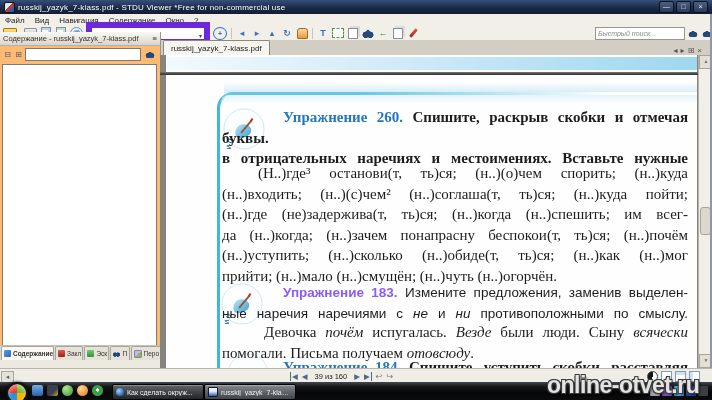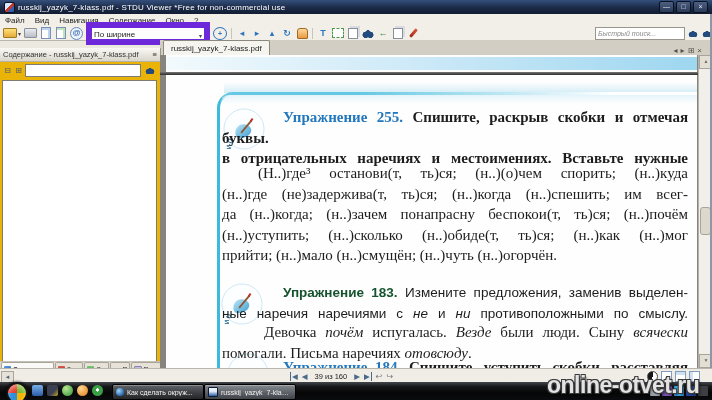--- a/index.html
+++ b/index.html
@@ -51,21 +51,21 @@
   .tb-right{margin-left:auto;display:flex;align-items:center;gap:2px;margin-right:2px;}
   .qsearch{width:84px;height:11px;border:1px solid #9a968c;font-size:7px;padding:0 2px;color:#333;}
   .qsearch::placeholder{color:#8a8a8a;font-style:italic;}
   
   .tabrow{position:absolute;left:160px;top:40px;width:552px;height:15px;background:#d2cec4;
     border-bottom:1px solid #9a968c;display:flex;align-items:flex-end;}
   .doctab{margin-left:3px;height:14px;background:#f6f4ef;border:1px solid #8c887e;border-bottom:none;
     border-radius:2px 2px 0 0;font-size:8px;color:#222;padding:0 7px;display:flex;align-items:center;}
   .tabctrl{margin-left:auto;display:flex;gap:3px;margin-right:10px;align-items:center;font-size:8px;color:#55514a;}
   
-  .sidebar{position:absolute;left:0;top:48px;width:160px;height:328px;background:#eab308;border-right:1px solid #9a968c;}
+  .sidebar{position:absolute;left:0;top:32px;width:160px;height:328px;background:#fdba74;border-right:1px solid #9a968c;}
   .sb-head{height:13px;background:linear-gradient(#fbf9f5,#d9d5ca);border-bottom:1px solid #b5b1a6;
     font-size:7.5px;color:#333;display:flex;align-items:center;padding:0 3px;}
   .sb-head span:first-child{flex:1;white-space:nowrap;overflow:hidden;}
   .sb-tools{height:17px;display:flex;align-items:center;gap:2px;padding:0 3px;}
   .sbtn{width:12px;height:12px;display:flex;align-items:center;justify-content:center;
     font-size:8px;color:#4a5a75;border:1px solid transparent;}
   .sb-search{flex:1;height:11px;border:1px solid #7f7b71;font-size:8px;padding:0 2px;background:#fff;}
   .sb-tree{position:absolute;left:2px;top:32px;width:153px;height:281px;background:#fff;
     border:1px solid #7f7b71;}
   .sb-tabs{position:absolute;left:0;bottom:0;width:160px;height:14px;display:flex;align-items:flex-end;
@@ -100,21 +100,21 @@
   .badge text{font-family:"Liberation Sans",sans-serif;font-size:6.5px;font-weight:bold;
     fill:#17648c;letter-spacing:2.3px;}
   .tx{position:absolute;left:56px;width:466px;color:#1d1d1d;}
   .serif{font-family:"Liberation Serif","DejaVu Serif",serif;font-size:15px;}
   .sans{font-family:"Liberation Sans","DejaVu Sans",sans-serif;font-size:13.5px;}
   .ln{height:20.5px;line-height:20.5px;text-align:justify;text-align-last:justify;overflow:hidden;}
   .ln.end{text-align-last:left;}
   .ind61{padding-left:61px;} .ind36{padding-left:36px;} .ind42{padding-left:42px;}
   .h182{top:32px;font-weight:bold;} .b182{top:88px;} .h183{top:208px;} .b183{top:247px;} .h184{top:282px;font-weight:bold;}
   .exnum{color:#2277bd;font-weight:bold;}
-  .exnum2{color:#14532d;font-weight:bold;}
+  .exnum2{color:#8b5cf6;font-weight:bold;}
   .it{font-style:italic;margin-top:45px;}
   
   .vscroll{position:absolute;left:698px;top:55px;width:12px;height:313px;background:#f1efe9;border-left:1px solid #b5b1a6;}
   .varrow{position:absolute;left:0;width:12px;height:12px;background:#e3dfd5;border:1px solid #a8a49a;
     font-size:5px;color:#6b6b6b;text-align:center;line-height:11px;}
   .varrow.up{top:0;} .varrow.dn{bottom:0;}
   .vthumb{position:absolute;left:1px;top:152px;width:9px;height:26px;background:#dcd8ce;
     border:1px solid #a8a49a;border-radius:3px;}
   .rframe{position:absolute;left:710px;top:14px;width:2px;height:368px;background:#8f96a6;}
   
@@ -345,41 +345,42 @@
         <line x1="29" y1="14" x2="31" y2="11" stroke="#c03028" stroke-width="2"></line>
       </svg>
       <svg class="badge b3" viewBox="0 0 44 44">
         <circle cx="22" cy="22" r="21" fill="#fdfeff" stroke="#cde6f2"></circle>
         <path id="bp3" d="M 7 32 A 18 18 0 1 0 37 32" fill="none"></path>
         <text><textPath href="#bp3">ПИСЬМЕННО</textPath></text>
         <path d="M14 30 C 10 22 18 14 26 18 C 32 21 30 28 24 30 C 20 32 16 32 14 30 Z" fill="url(#badgeGrad)"></path>
       </svg>
 
       <div class="tx serif h182">
-        <div class="ln ind61"><span class="exnum">Упражнение 255.</span> <span>Спишите, раскрыв скобки и отмечая ударение</span></div>
+        <div class="ln ind61"><span class="exnum">Упражнение 260.</span> <span>Спишите, раскрыв скобки и отмечая ударение</span></div>
         <div class="ln end">буквы.</div>
         <div class="ln">в отрицательных наречиях и местоимениях. Вставьте нужные</div>
       </div>
 
       <div class="tx serif b182">
         <div class="ln ind36">(Н..)где³ останови(т, ть)ся; (н..)(о)чем спорить; (н..)куда</div>
+        <div class="ln">(н..)входить; (н..)(с)чем² (н..)соглаша(т, ть)ся; (н..)куда пойти;</div>
         <div class="ln">(н..)где (не)задержива(т, ть)ся; (н..)когда (н..)спешить; им всег-</div>
         <div class="ln">да (н..)когда; (н..)зачем понапрасну беспокои(т, ть)ся; (н..)почём</div>
         <div class="ln">(н..)уступить; (н..)сколько (н..)обиде(т, ть)ся; (н..)как (н..)мог</div>
         <div class="ln end">прийти; (н..)мало (н..)смущён; (н..)чуть (н..)огорчён.</div>
       </div>
 
       <div class="tx sans h183">
         <div class="ln ind61"><span class="exnum2">Упражнение 183.</span> <span>Измените предложения, заменив выделен-</span></div>
         <div class="ln"><span>ные наречия наречиями с </span><span class="it">не</span><span> и </span><span class="it">ни</span><span> противоположными по смыслу.</span></div>
       </div>
 
       <div class="tx serif b183">
         <div class="ln ind42"><span>Девочка </span><span class="it">почём</span><span> испугалась. </span><span class="it">Везде</span><span> были люди. Сыну </span><span class="it">всячески</span></div>
-        <div class="ln end"><span>помогали. Письма наречиях </span><span class="it">отовсюду</span><span>.</span></div>
+        <div class="ln end"><span>помогали. Письма получаем </span><span class="it">отовсюду</span><span>.</span></div>
       </div>
 
       <div class="tx serif h184">
         <div class="ln ind61"><span class="exnum">Упражнение 184.</span> <span>Спишите, уступить скобки, расставляя</span></div>
       </div>
     </div>
   </div>
 
   <div class="vscroll">
     <div class="varrow up">▲</div>

